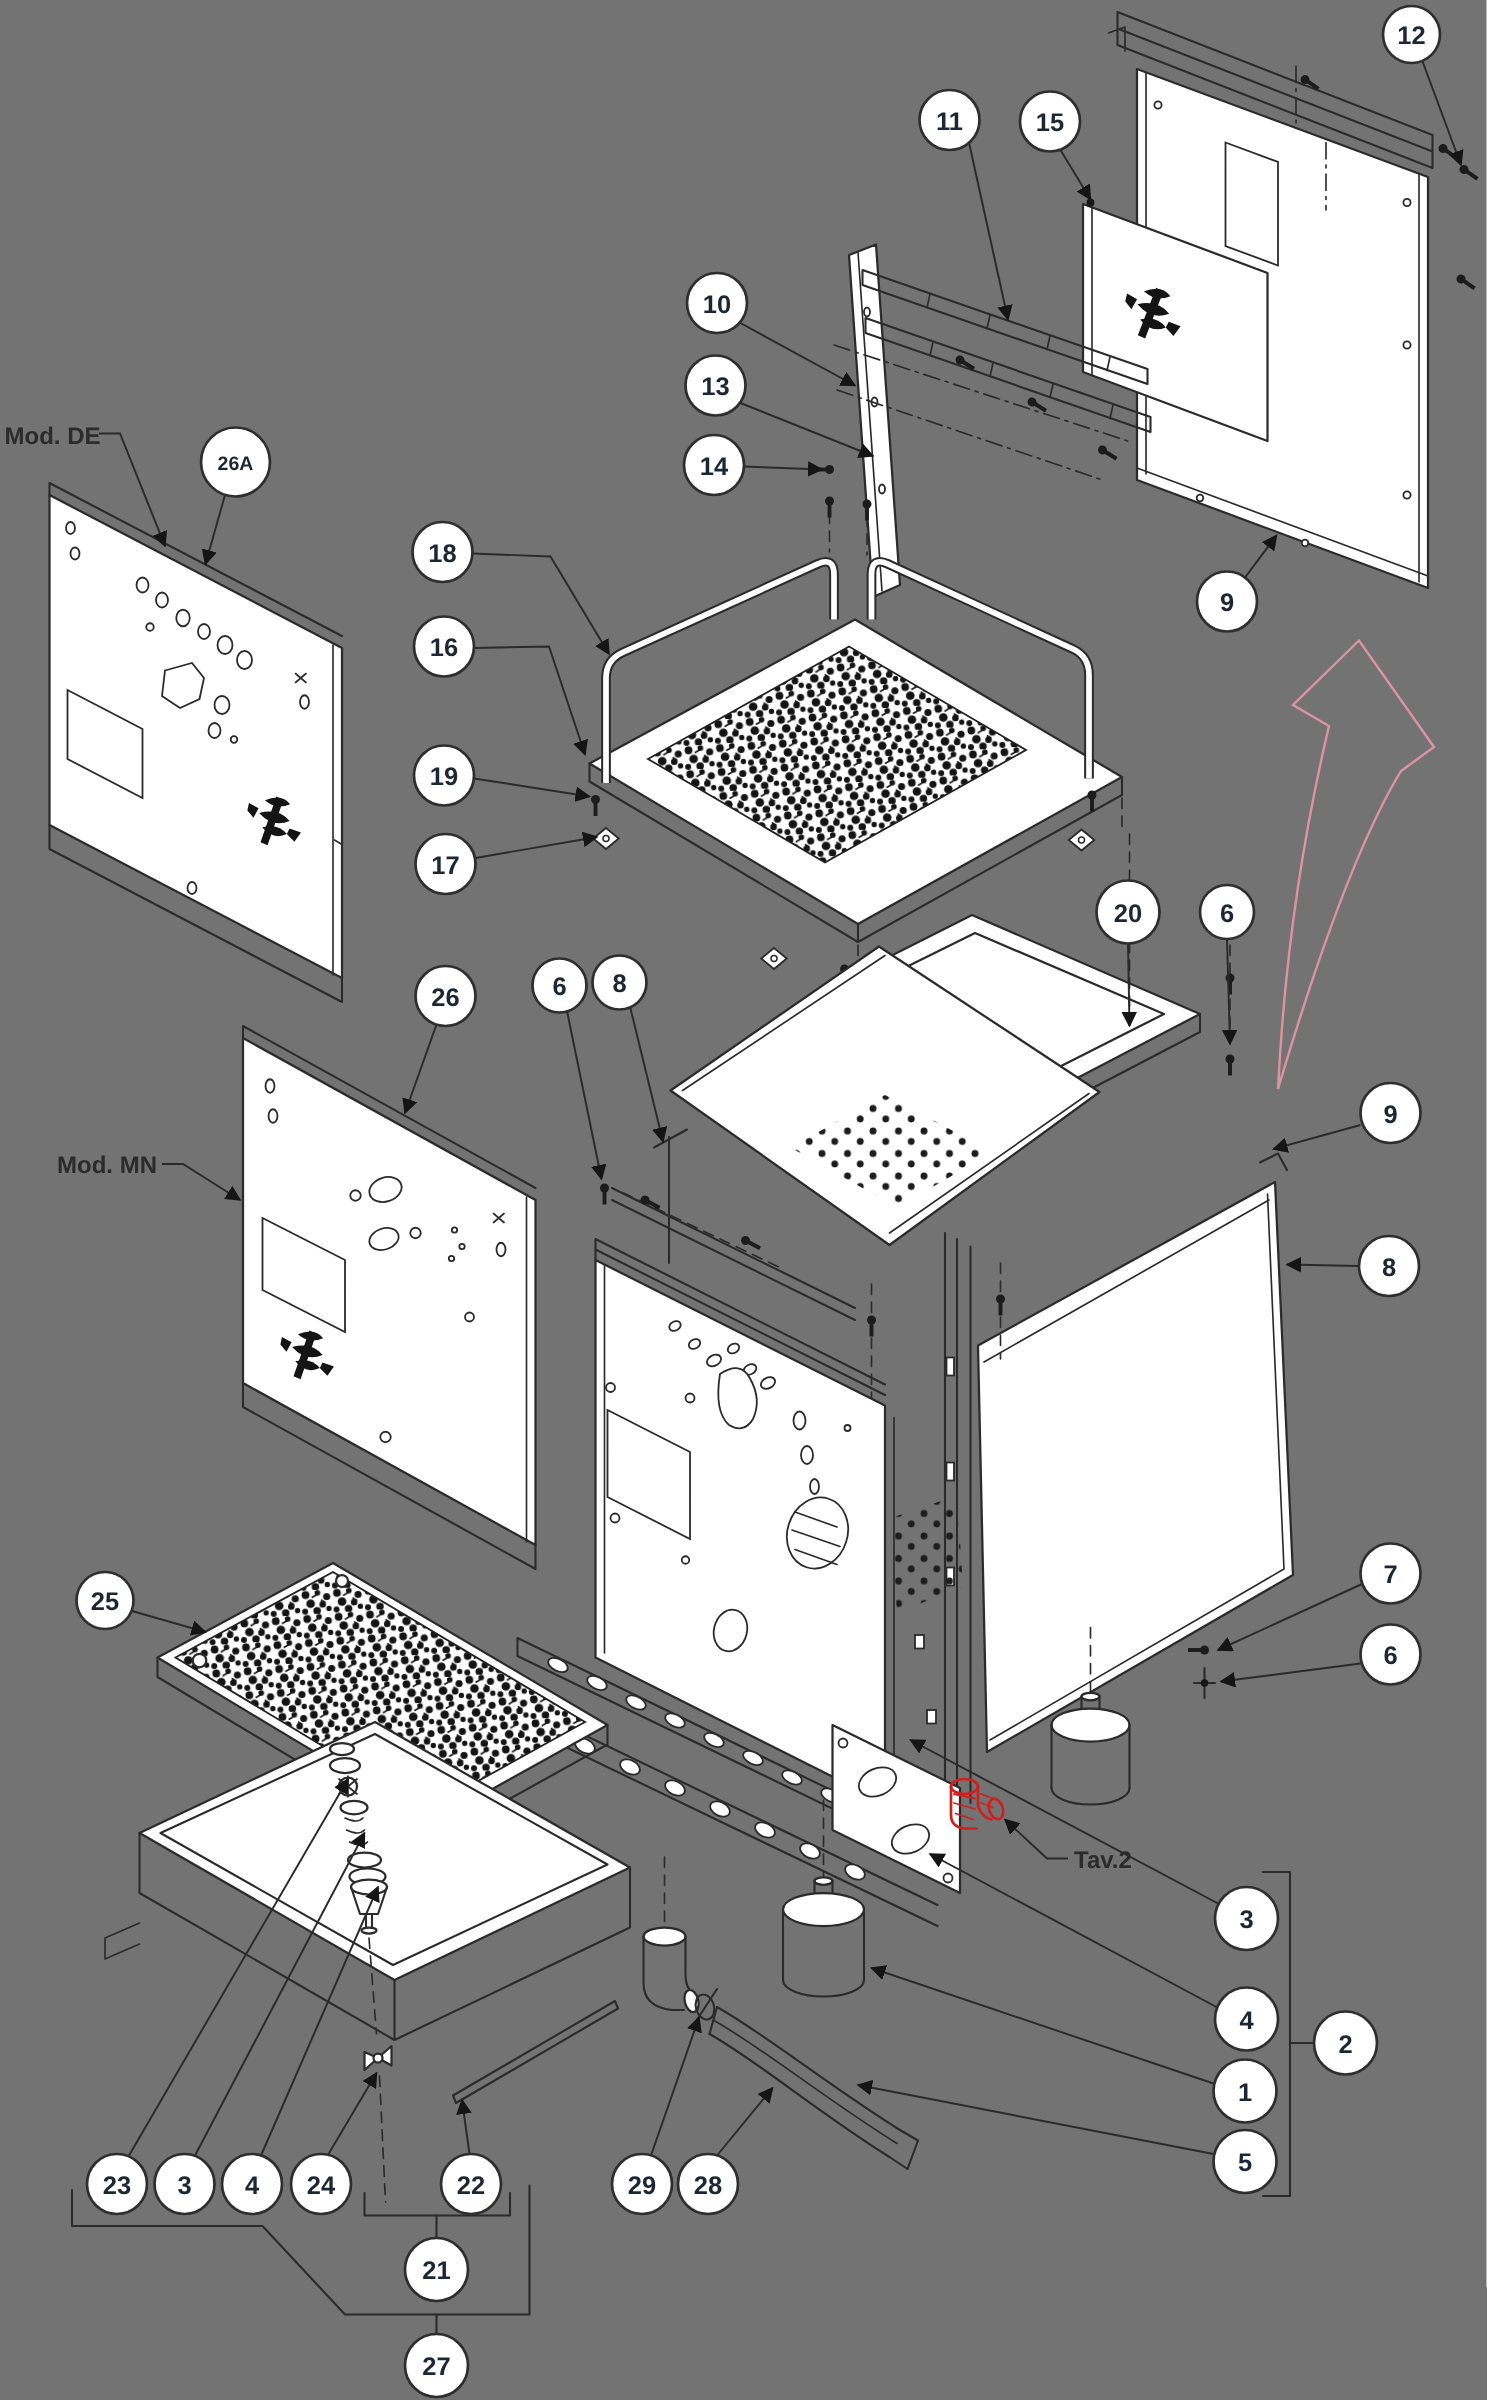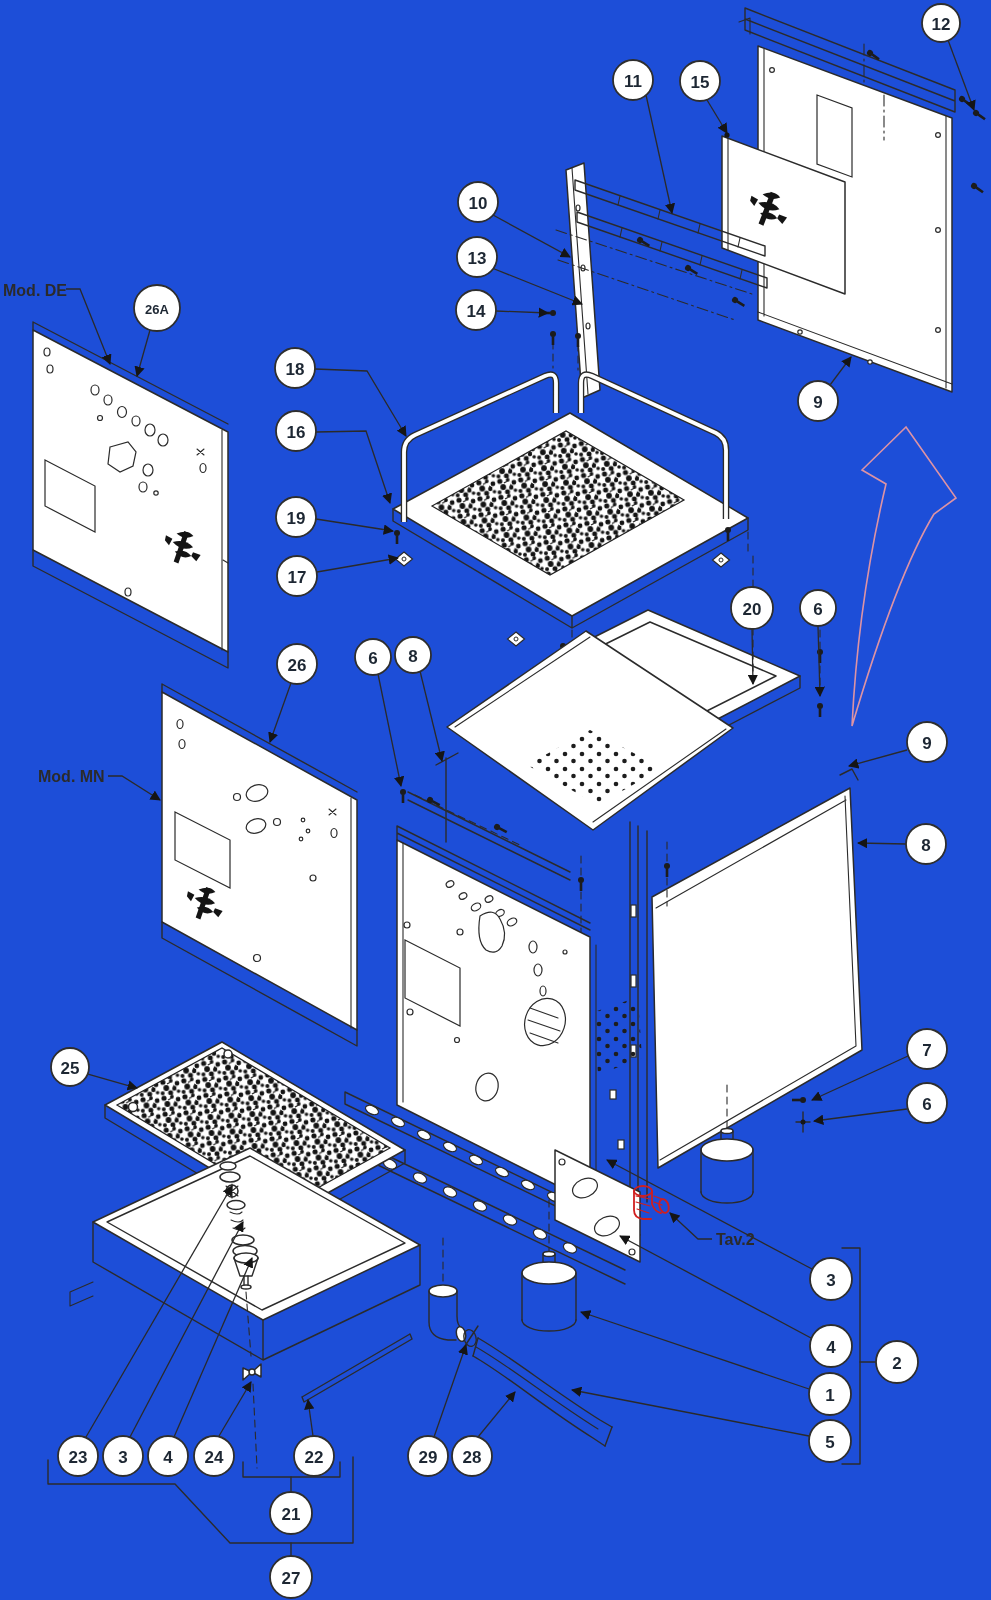--- a/index.html
+++ b/index.html
@@ -1,17 +1,17 @@
 <!DOCTYPE html>
 <html><head>
 <meta charset="utf-8">
 <title>Diagram</title>
 <style>
   html,body{margin:0;padding:0;background:#f4f4f4;}
-  .stage{position:relative;width:991px;height:1600px;background:#1d4ed8;margin:0 auto;
+  .stage{position:relative;width:991px;height:1600px;background:#737373;margin:0 auto;
          font-family:"Liberation Sans",sans-serif;overflow:hidden;}
   svg{position:absolute;left:0;top:0;width:100%;height:100%;}
   
   .ln{fill:none;stroke:#2b2b2b;stroke-width:1.4;stroke-linejoin:round;stroke-linecap:round;}
   .thin{stroke-width:1.1;}
   .fw{fill:#ffffff;stroke:#2b2b2b;stroke-width:1.5;stroke-linejoin:round;}
   .hole{fill:#ffffff;stroke:#2b2b2b;stroke-width:1.2;}
   .dk{fill:#161616;stroke:none;}
   .dash{stroke-dasharray:7 5;}
   .dashdot{stroke-dasharray:11 4 2 4;}

